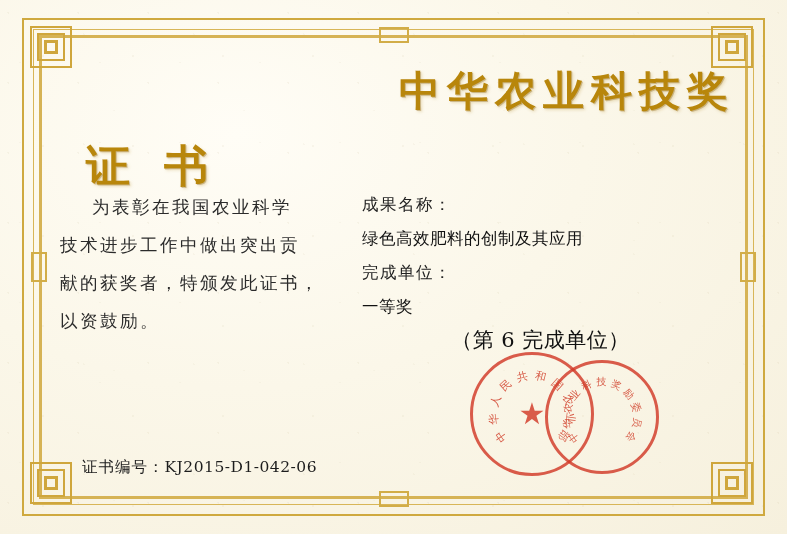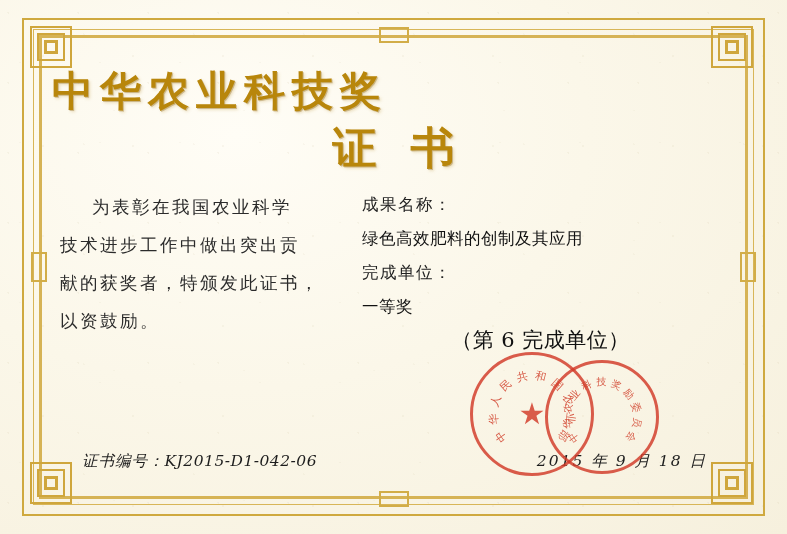--- a/index.html
+++ b/index.html
@@ -83,36 +83,36 @@
   .edge-orn.top { left: 50%; top: 27px; width: 30px; height: 16px; transform: translateX(-50%); }
   .edge-orn.bottom { left: 50%; bottom: 27px; width: 30px; height: 16px; transform: translateX(-50%); }
   .edge-orn.left { left: 31px; top: 50%; width: 16px; height: 30px; transform: translateY(-50%); }
   .edge-orn.right { right: 31px; top: 50%; width: 16px; height: 30px; transform: translateY(-50%); }
 
   .content {
     position: absolute;
     left: 52px; right: 52px; top: 48px; bottom: 48px;
   }
   .title-main {
-    text-align: left;
+    text-align: right;
     font-size: 41px;
     letter-spacing: 7px;
     color: #b8860b;
     font-weight: bold;
     font-family: "DejaVu Serif", "Liberation Serif", serif;
     text-shadow: 1px 1px 0 rgba(140,100,20,0.35), 2px 2px 3px rgba(180,140,40,0.25);
     margin-top: 16px;
   }
   .title-sub {
-    text-align: center;
     font-size: 44px;
     letter-spacing: 34px;
     color: #b8860b;
     font-weight: bold;
     text-indent: 34px;
+    margin-top: 18px;
     text-shadow: 1px 1px 0 rgba(140,100,20,0.35), 2px 2px 3px rgba(180,140,40,0.25);
   }
   .body-area {
     position: absolute;
     top: 140px;
     left: 0;
     right: 0;
     display: flex;
     gap: 0;
   }
@@ -200,27 +200,26 @@
   .seal-text span {
     position: absolute;
     left: 50%;
     top: 50%;
     transform-origin: 0 0;
     white-space: nowrap;
   }
   .footer {
     position: absolute;
     left: 0; right: 0;
-    bottom: 14px;
+    bottom: 8px;
     display: flex;
     justify-content: space-between;
     align-items: baseline;
     padding: 0 28px 0 30px;
     box-sizing: border-box;
-    font-style: italic;
   }
   .cert-no {
     font-size: 15.5px;
     color: #1d1d1d;
     letter-spacing: 1px;
   }
   .cert-no .num { letter-spacing: 0.5px; }
   .cert-date {
     font-size: 15.5px;
     color: #1d1d1d;
@@ -288,21 +287,20 @@
         </div>
         <div class="field-sub">（第 6 完成单位）</div>
       </div>
 
     </div>
 
     <div class="footer">
       <div class="cert-no">
         <span>证书编号：</span><span class="num">KJ2015-D1-042-06</span>
       </div>
-      <div class="cert-date">2015 年 9 月 18 日</div>
     </div>
 
   </div>
 
   <div class="seal seal-1">
     <div class="seal-text">
         <span style="font-size: 11px; transform: rotate(-125deg) translate(0px, -46px) rotate(0deg) translate(-50%, 0px);">中</span>
         <span style="font-size: 11px; transform: rotate(-97.2222deg) translate(0px, -46px) rotate(0deg) translate(-50%, 0px);">华</span>
         <span style="font-size: 11px; transform: rotate(-69.4444deg) translate(0px, -46px) rotate(0deg) translate(-50%, 0px);">人</span>
         <span style="font-size: 11px; transform: rotate(-41.6667deg) translate(0px, -46px) rotate(0deg) translate(-50%, 0px);">民</span>

